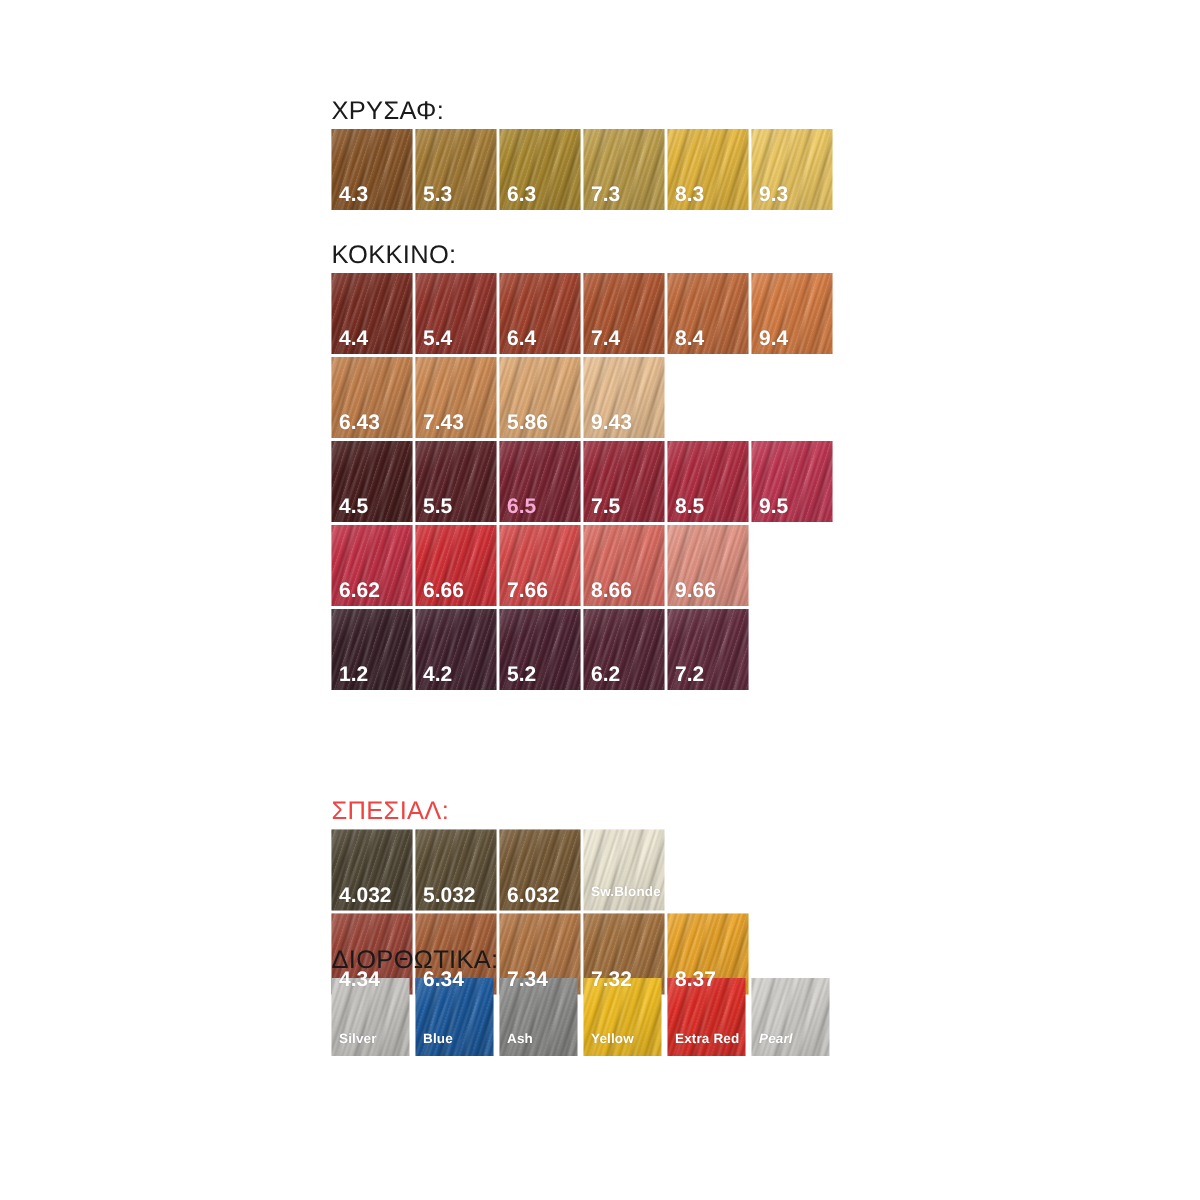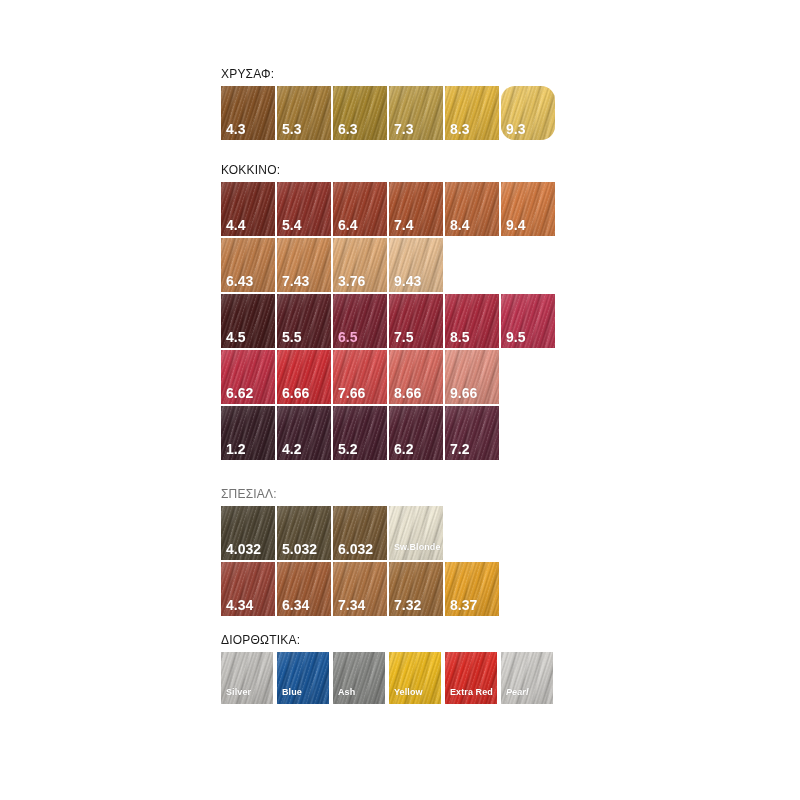--- a/index.html
+++ b/index.html
@@ -20,21 +20,21 @@
     top: 0;
     width: 800px;
     height: 800px;
   }
   .section {
     position: absolute;
     left: 221px;
   }
   .section-title {
     font-family: "Liberation Sans", sans-serif;
-    font-size: 12px;
+    font-size: 17px;
     color: #1a1a1a;
     letter-spacing: 0.2px;
     margin: 0 0 4px 0;
     line-height: 16px;
     white-space: nowrap;
   }
   .row {
     display: flex;
     margin-bottom: 2px;
   }
@@ -137,21 +137,21 @@
         <div class="swatch" title="7.3" style="background: rgb(192, 160, 74);">
           <div class="tex"></div>
           <div class="shade"></div>
           <div class="lbl" style="color: rgb(255, 255, 255);">7.3</div>
         </div>
         <div class="swatch" title="8.3" style="background: rgb(232, 185, 60);">
           <div class="tex"></div>
           <div class="shade"></div>
           <div class="lbl" style="color: rgb(255, 255, 255);">8.3</div>
         </div>
-        <div class="swatch" title="9.3" style="background: rgb(242, 204, 98); border-radius: 14px;">
+        <div class="swatch" title="9.3" style="background: rgb(242, 204, 98);">
           <div class="tex"></div>
           <div class="shade"></div>
           <div class="lbl" style="color: rgb(255, 255, 255);">9.3</div>
         </div>
       </div>
     </div>
     <div class="section" style="top: 162px;">
       <div class="section-title" style="color: rgb(26, 26, 26);">ΚΟΚΚΙΝΟ:</div>
       <div class="row">
         <div class="swatch" title="4.4" style="background: rgb(122, 44, 33);">
@@ -192,21 +192,21 @@
           <div class="lbl" style="color: rgb(255, 255, 255);">6.43</div>
         </div>
         <div class="swatch" title="7.43" style="background: rgb(208, 139, 82);">
           <div class="tex"></div>
           <div class="shade"></div>
           <div class="lbl" style="color: rgb(255, 255, 255);">7.43</div>
         </div>
         <div class="swatch" title="8.43" style="background: rgb(226, 171, 116);">
           <div class="tex"></div>
           <div class="shade"></div>
-          <div class="lbl" style="color: rgb(255, 255, 255);">3.76</div>
+          <div class="lbl" style="color: rgb(255, 255, 255);">5.86</div>
         </div>
         <div class="swatch" title="9.43" style="background: rgb(237, 194, 147);">
           <div class="tex"></div>
           <div class="shade"></div>
           <div class="lbl" style="color: rgb(255, 255, 255);">9.43</div>
         </div>
       </div>
       <div class="row">
         <div class="swatch" title="4.5" style="background: rgb(74, 28, 28);">
           <div class="tex"></div>
@@ -288,21 +288,21 @@
           <div class="lbl" style="color: rgb(255, 255, 255);">6.2</div>
         </div>
         <div class="swatch" title="7.2" style="background: rgb(98, 41, 60);">
           <div class="tex"></div>
           <div class="shade"></div>
           <div class="lbl" style="color: rgb(255, 255, 255);">7.2</div>
         </div>
       </div>
     </div>
     <div class="section" style="top: 486px;">
-      <div class="section-title" style="color: #737373;">ΣΠΕΣΙΑΛ:</div>
+      <div class="section-title" style="color: #ef4444; margin-top: 47px;">ΣΠΕΣΙΑΛ:</div>
       <div class="row">
         <div class="swatch" title="4.032" style="background: rgb(79, 70, 52);">
           <div class="tex"></div>
           <div class="shade"></div>
           <div class="lbl" style="color: rgb(255, 255, 255);">4.032</div>
         </div>
         <div class="swatch" title="5.032" style="background: rgb(95, 81, 55);">
           <div class="tex"></div>
           <div class="shade"></div>
           <div class="lbl" style="color: rgb(255, 255, 255);">5.032</div>

